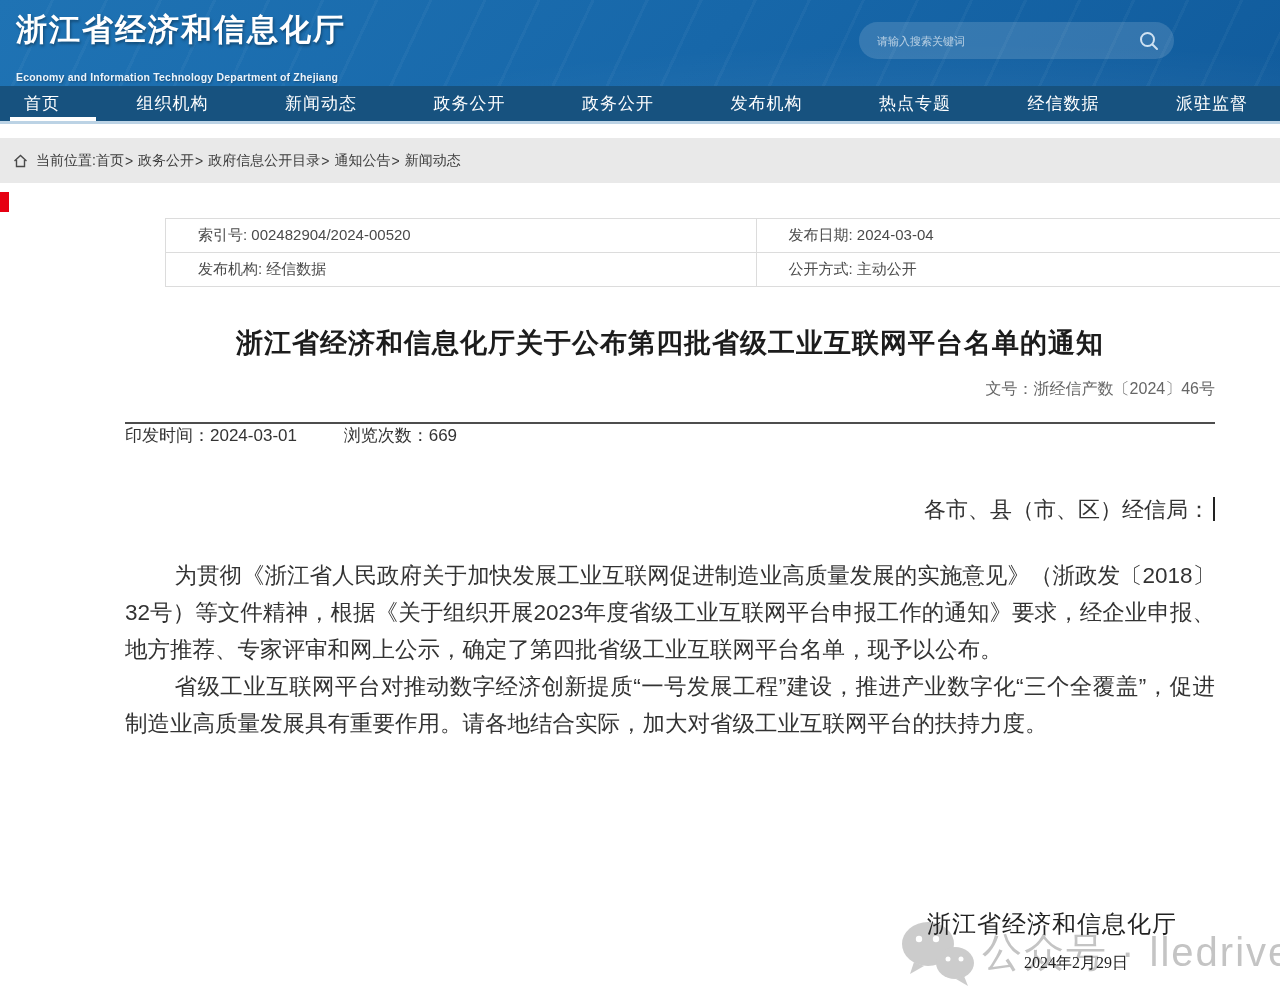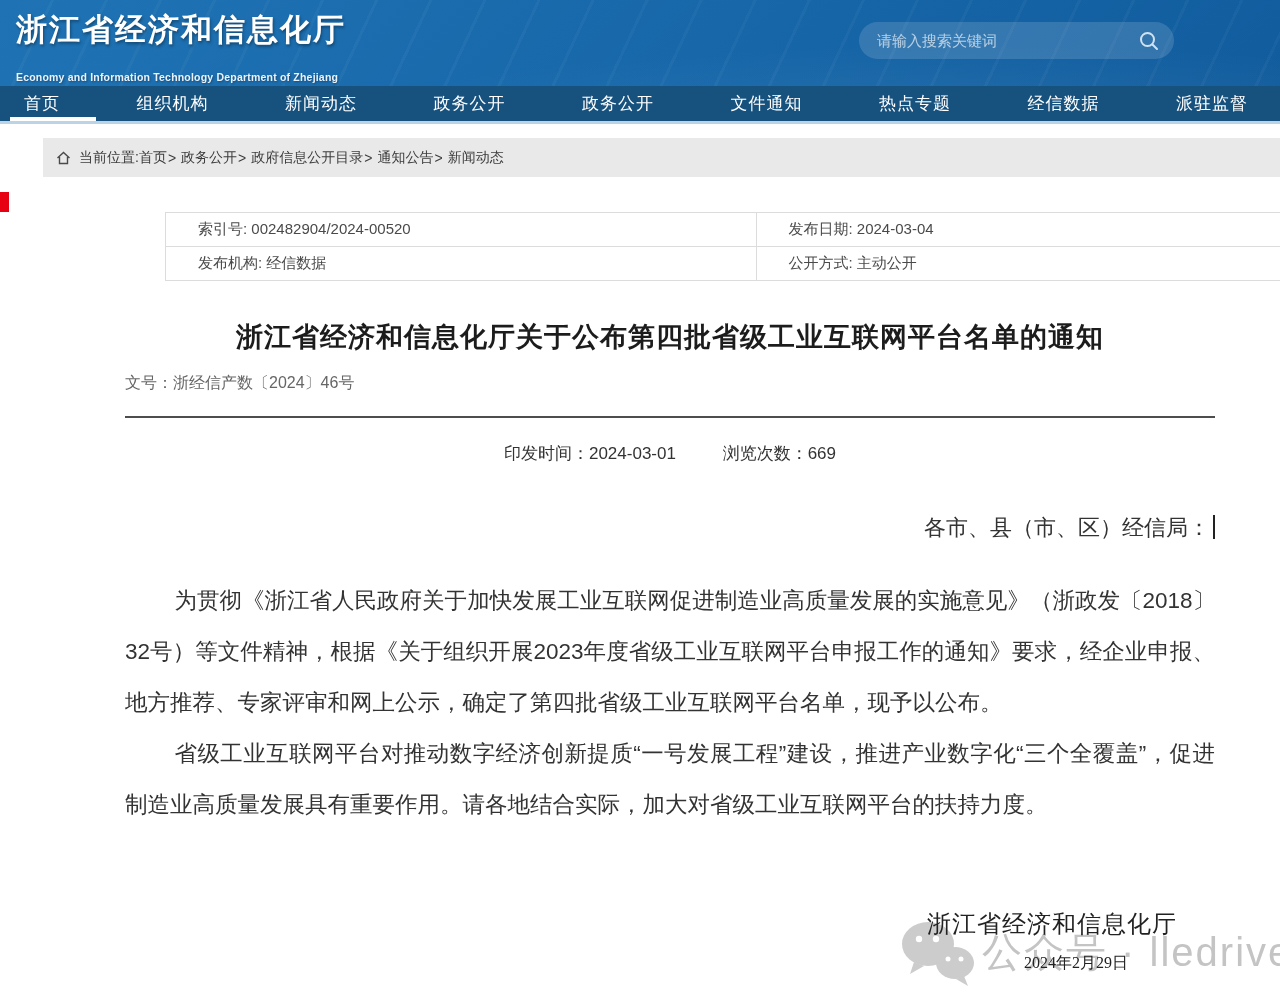--- a/index.html
+++ b/index.html
@@ -28,21 +28,21 @@
     color:#eaf3fb; font-size:10.5px; font-weight:bold; margin-top:20px; letter-spacing:0.2px;
     text-shadow:1px 1px 2px rgba(0,0,0,0.3);
   }
   .search-box {
     position:absolute; right:106px; top:22px; width:315px; height:37px;
     background:rgba(255,255,255,0.14); border-radius:19px;
     display:flex; align-items:center; padding:0 14px 0 18px;
   }
   .search-box input {
     flex:1; background:transparent; border:none; outline:none;
-    color:#fff; font-size:15px; font-family:inherit;
+    color:#fff; font-size:11px; font-family:inherit;
   }
   .search-box input::placeholder { color:rgba(255,255,255,0.65); }
   .search-btn { background:none; border:none; cursor:pointer; display:flex; align-items:center; }
 
   
   .nav {
     height:38px; background:#17527f;
     border-bottom:3px solid #bcd3e5;
     display:flex; align-items:stretch; justify-content:space-between;
     padding:0 18px 0 10px;
@@ -52,22 +52,22 @@
     display:flex; align-items:center; padding:0 14px; cursor:pointer;
     letter-spacing:1px;
   }
   .nav-item.active .underline {
     position:absolute; left:0; bottom:0; width:86px; height:4px; background:#fff;
   }
 
   
   .crumb-gap { height:14px; background:#fff; }
   .breadcrumb {
-    height:39px; background:#e9e9e9; display:flex; align-items:center;
-    padding-left:13px; font-size:14px; color:#3c3c3c;margin-left:43px;
+    height:45px; background:#e9e9e9; display:flex; align-items:center;
+    padding-left:13px; font-size:14px; color:#3c3c3c;
   }
   .breadcrumb .home-icon { margin-right:8px; display:flex; }
   .breadcrumb a { color:#3c3c3c; text-decoration:none; cursor:pointer; }
   .breadcrumb .sep { margin:0 5px 0 1px; }
   .red-block { position:absolute; left:0; top:192px; width:9px; height:20px; background:#e60012; }
 
   
   .meta-table {
     width:1182px; margin:35px 0 0 165px; border-collapse:collapse;border-radius:23px;
   }
@@ -75,33 +75,33 @@
     width:50%; height:34px; border:1px solid #dcdcdc;
     font-size:15px; color:#4a4a4a; padding-left:32px;
   }
 
   
   .article { padding:0 65px 0 125px; }
   .art-title {
     margin-top:38px; text-align:center; font-size:27px; font-weight:bold;
     color:#1c1c1c; letter-spacing:1px;
   }
-  .doc-number { margin-top:18px; text-align:left; font-size:16px; color:#666; }
+  .doc-number { margin-top:18px; text-align:right; font-size:16px; color:#666; }
   .rule { margin:22px 0 0 0; border:none; border-top:2px solid #4d4d4d; }
-  .print-row { margin-top:24px; text-align:center; font-size:17px; color:#333; }
+  .print-row { text-align:left; font-size:17px; color:#333; }
   .print-row .views { margin-left:42px; }
 
   .salutation { margin-top:48px; font-size:22px; color:#333;text-align:right; }
   .cursor {
     display:inline-block; width:2px; height:24px; background:#222;
     vertical-align:-4px; margin-left:3px;
   }
   .body-text { margin-top:32px; }
   .body-text p {
-    font-size:22.5px; color:#333; line-height:51px;
+    font-size:22.5px; color:#333; line-height:37px;
     text-align:justify; text-indent:2.2em; margin:0;
   }
   .attachment { margin-top:42px; font-size:22px; color:#333; text-indent:2.2em; cursor:pointer; }
 
   
   .sign-block { position:absolute; top:908px; right:103px; text-align:center; z-index:2; }
   .sign-org {
     font-family:"Liberation Serif","DejaVu Serif",serif;
     font-size:24px; color:#222; letter-spacing:1px;
   }
@@ -155,21 +155,21 @@
     <div class="nav-item">
       <span>新闻动态</span>
     </div>
     <div class="nav-item">
       <span>政务公开</span>
     </div>
     <div class="nav-item">
       <span>政务公开</span>
     </div>
     <div class="nav-item">
-      <span>文件通知</span>
+      <span>发布机构</span>
     </div>
     <div class="nav-item">
       <span>热点专题</span>
     </div>
     <div class="nav-item">
       <span>经信数据</span>
     </div>
     <div class="nav-item">
       <span>派驻监督</span>
     </div>

